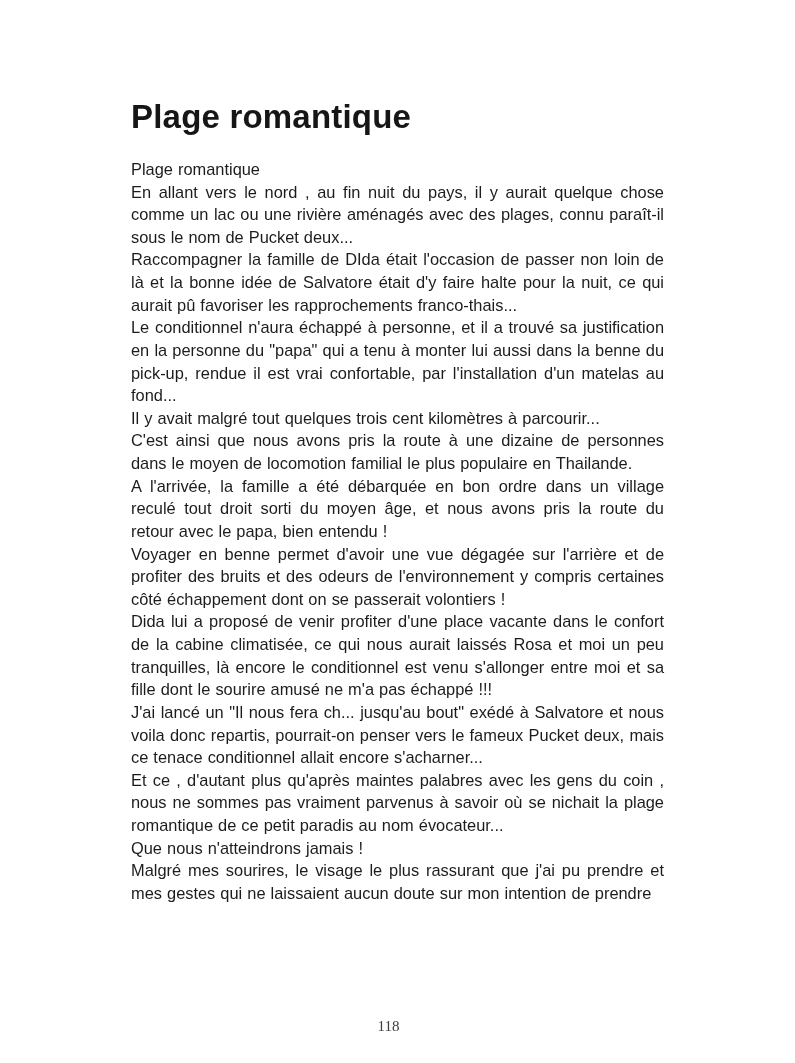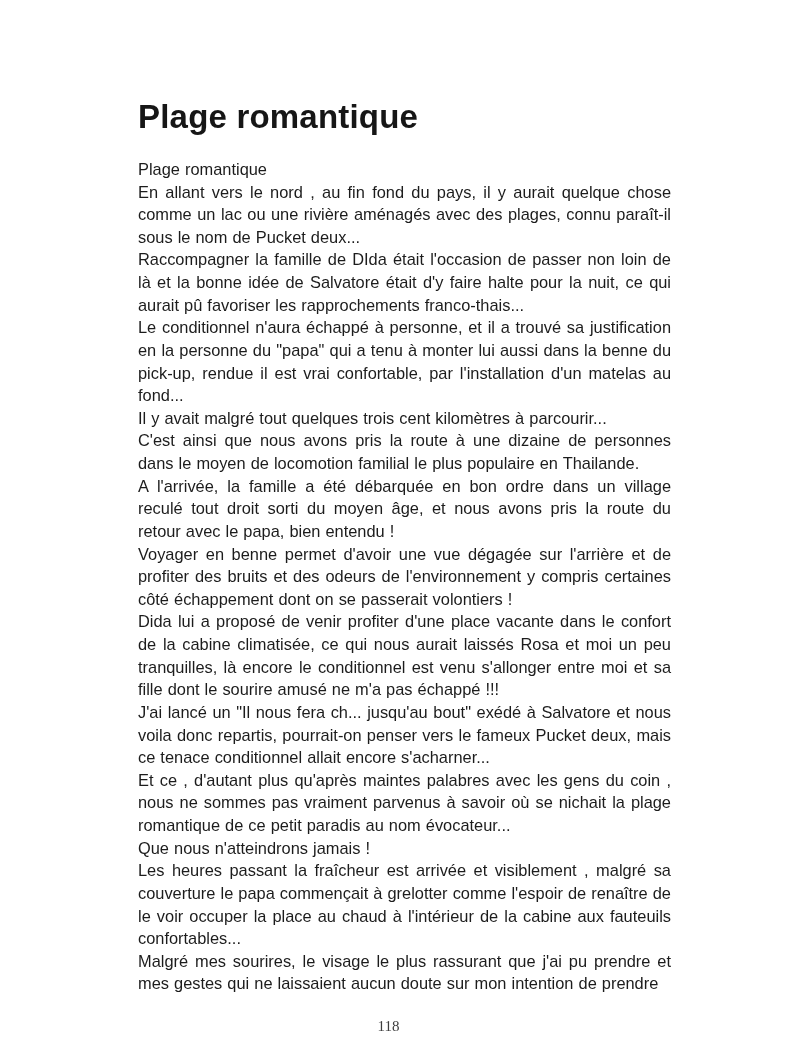--- a/index.html
+++ b/index.html
@@ -11,21 +11,21 @@
     position: relative;
     width: 795px;
     height: 1063px;
     background: #ffffff;
     overflow: hidden;
     font-family: "Liberation Sans", sans-serif;
     color: #1c1c1c;
   }
   .content {
     position: absolute;
-    left: 138px;
+    left: 131px;
     top: 99px;
     width: 533px;
   }
   .chapter-title {
     margin: 0 0 22px 0;
     font-size: 33px;
     font-weight: bold;
     line-height: 1.12;
     letter-spacing: 0.2px;
     color: #161616;
@@ -49,29 +49,28 @@
   }
 </style>
 </head>
 <body>
 
 <div class="page">
   <div class="content">
     <h1 class="chapter-title">Plage romantique</h1>
     <div class="body-text">
         <p>Plage romantique</p>
-        <p>En allant vers le nord , au fin fond du pays, il y aurait quelque chose comme un lac ou une rivière aménagés avec des plages, connu paraît-il sous le nom de Pucket deux...</p>
+        <p>En allant vers le nord , au fin nuit du pays, il y aurait quelque chose comme un lac ou une rivière aménagés avec des plages, connu paraît-il sous le nom de Pucket deux...</p>
         <p>Raccompagner la famille de DIda était l'occasion de passer non loin de là et la bonne idée de Salvatore était d'y faire halte pour la nuit, ce qui aurait pû favoriser les rapprochements franco-thais...</p>
         <p>Le conditionnel n'aura échappé à personne, et il a trouvé sa justification en la personne du "papa" qui a tenu à monter lui aussi dans la benne du pick-up, rendue il est vrai confortable, par l'installation d'un matelas au fond...</p>
         <p>Il y avait malgré tout quelques trois cent kilomètres à parcourir...</p>
         <p>C'est ainsi que nous avons pris la route à une dizaine de personnes dans le moyen de locomotion familial le plus populaire en Thailande.</p>
         <p>A l'arrivée, la famille a été débarquée en bon ordre dans un village reculé tout droit sorti du moyen âge, et nous avons pris la route du retour avec le papa, bien entendu !</p>
         <p>Voyager en benne permet d'avoir une vue dégagée sur l'arrière et de profiter des bruits et des odeurs de l'environnement y compris certaines côté échappement dont on se passerait volontiers !</p>
         <p>Dida lui a proposé de venir profiter d'une place vacante dans le confort de la cabine climatisée, ce qui nous aurait laissés Rosa et moi un peu tranquilles, là encore le conditionnel est venu s'allonger entre moi et sa fille dont le sourire amusé ne m'a pas échappé !!!</p>
         <p>J'ai lancé un "Il nous fera ch... jusqu'au bout" exédé à Salvatore et nous voila donc repartis, pourrait-on penser vers le fameux Pucket deux, mais ce tenace conditionnel allait encore s'acharner...</p>
         <p>Et ce , d'autant plus qu'après maintes palabres avec les gens du coin , nous ne sommes pas vraiment parvenus à savoir où se nichait la plage romantique de ce petit paradis au nom évocateur...</p>
         <p>Que nous n'atteindrons jamais !</p>
-        <p>Les heures passant la fraîcheur est arrivée et visiblement , malgré sa couverture le papa commençait à grelotter comme l'espoir de renaître de le voir occuper la place au chaud à l'intérieur de la cabine aux fauteuils confortables...</p>
         <p>Malgré mes sourires, le visage le plus rassurant que j'ai pu prendre et mes gestes qui ne laissaient aucun doute sur mon intention de prendre</p>
       </div>
   </div>
   <div class="page-number">118</div>
 </div>
 
 </body></html>

